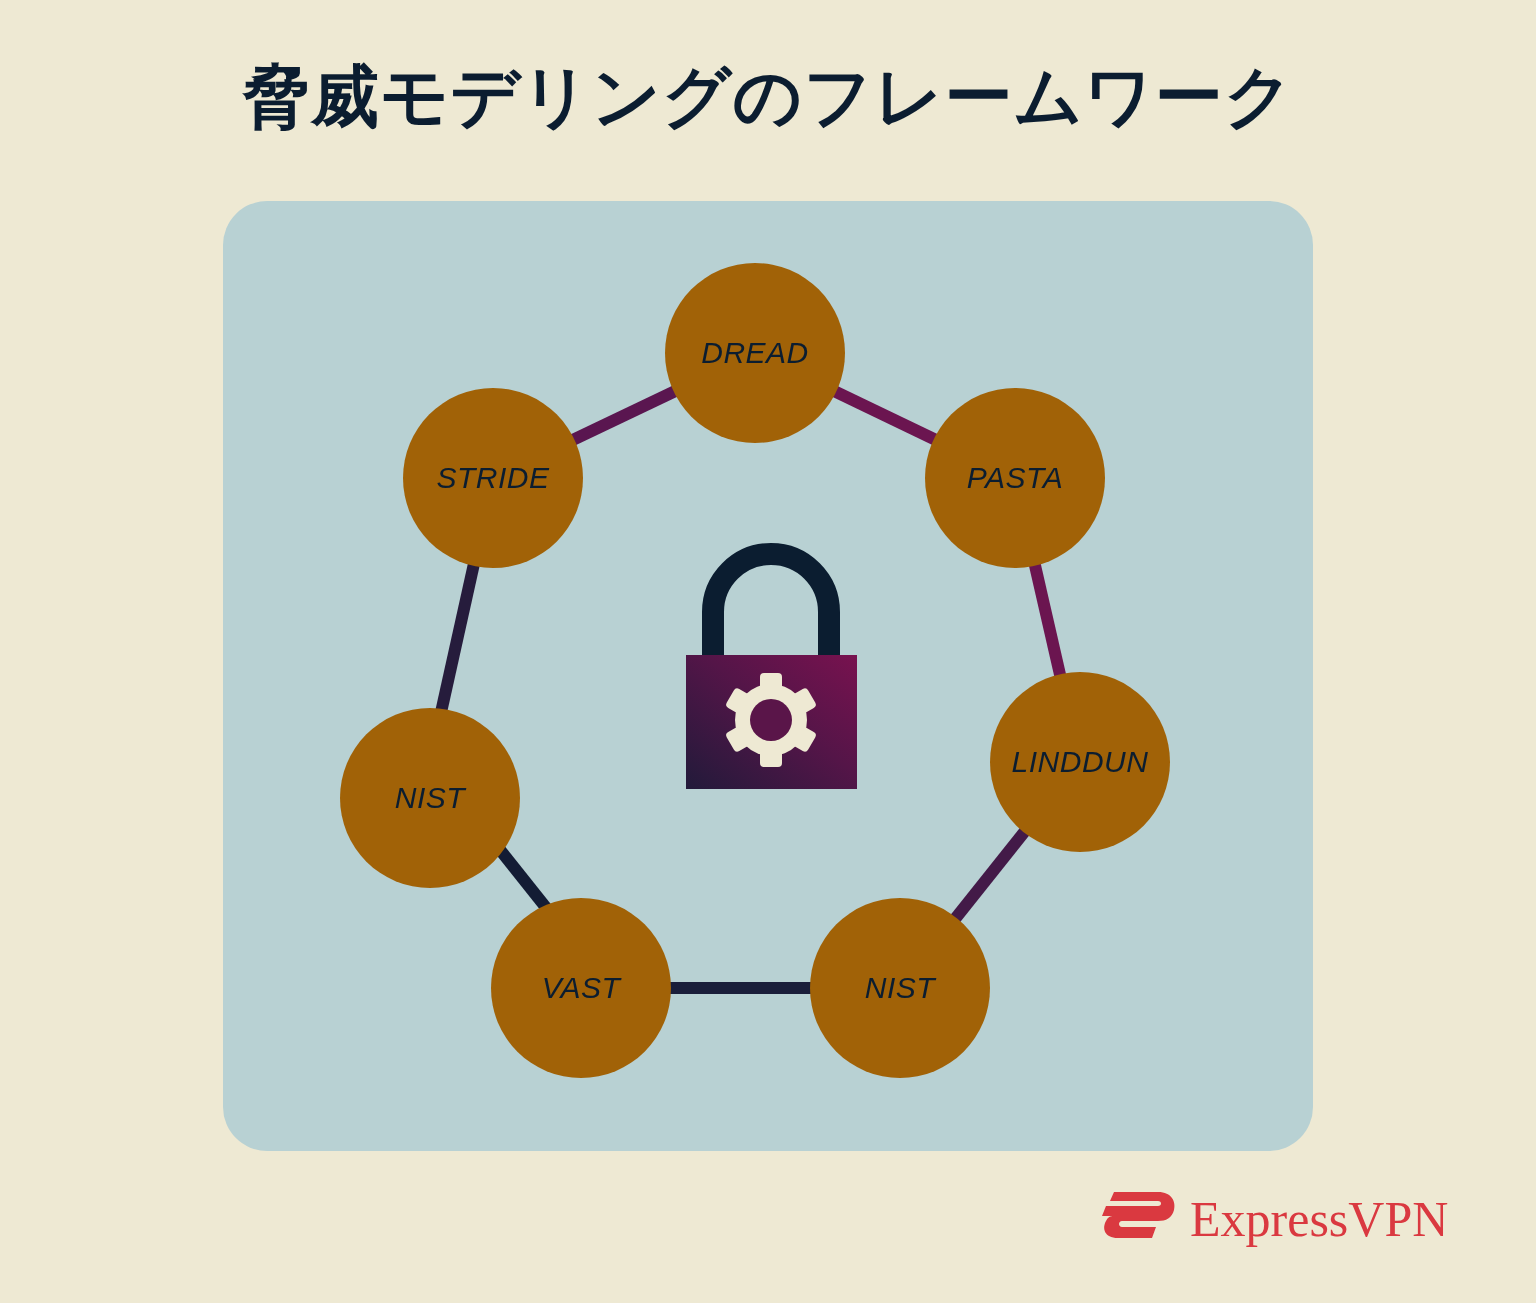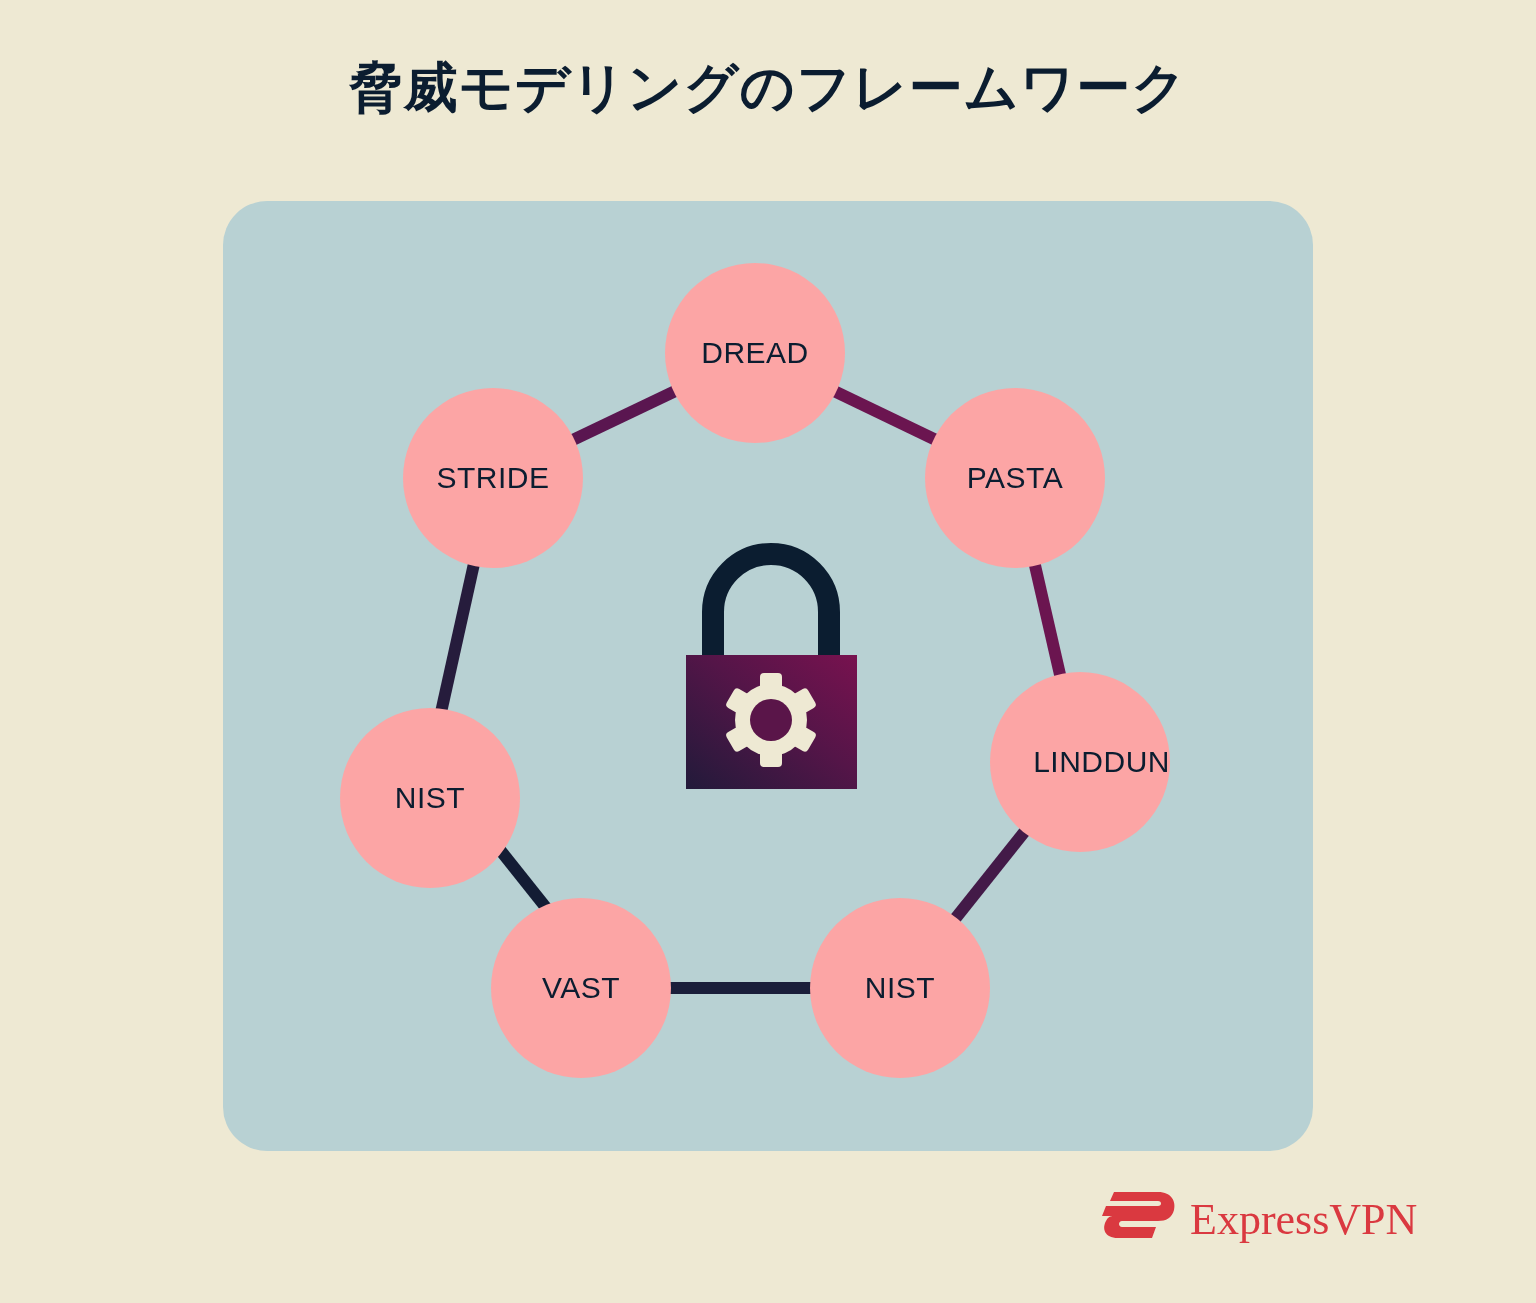--- a/index.html
+++ b/index.html
@@ -9,56 +9,56 @@
       position: relative;
       overflow: hidden;
       font-family: "DejaVu Sans", sans-serif;
     }
     .title {
       position: absolute;
       left: 0; top: 52px; width: 1536px;
       text-align: center;
       font-family: "DejaVu Sans", sans-serif;
       font-weight: bold;
-      font-size: 54px;
+      font-size: 68px;
       color: #0B1D30;
       letter-spacing: 1px;
     }
     .panel {
       position: absolute;
       left: 223px; top: 201px;
       width: 1090px; height: 950px;
       background: #B8D1D3;
       border-radius: 44px;
     }
     svg.diagram {
       position: absolute; left: 0; top: 0;
       width: 1536px; height: 1303px;
     }
     .node {
       position: absolute;
       width: 180px; height: 180px;
       border-radius: 50%;
-      background: #fca5a5;
-      display: flex; align-items: center; justify-content: center;
+      background: #a16207;
+      display: flex; align-items: center; justify-content: center; font-style: italic;
     }
     .node-label {
       font-family: "Liberation Sans", sans-serif;
       font-size: 30px;
       color: #0B1D30;
       letter-spacing: 0.5px;
     }
     .logo {
       position: absolute;
       left: 1100px; top: 1188px;
       display: flex; align-items: center;
     }
     .logo-text {
       font-family: "Liberation Serif", serif;
-      font-size: 44px;
+      font-size: 50px;
       color: #DA3940;
       margin-left: 14px;
     }
   </style>
 </head>
 <body>
 
 <div class="title">脅威モデリングのフレームワーク</div>
 
 <div class="panel"></div>
@@ -103,21 +103,21 @@
     </g>
   </g>
 </svg>
 
 <div class="node" style="left:665px; top:263px;">
   <span class="node-label">DREAD</span>
 </div>
 <div class="node" style="left:925px; top:388px;">
   <span class="node-label">PASTA</span>
 </div>
-<div class="node" style="left:990px; top:672px;justify-content:flex-end;">
+<div class="node" style="left:990px; top:672px;">
   <span class="node-label">LINDDUN</span>
 </div>
 <div class="node" style="left:810px; top:898px;">
   <span class="node-label">NIST</span>
 </div>
 <div class="node" style="left:491px; top:898px;">
   <span class="node-label">VAST</span>
 </div>
 <div class="node" style="left:340px; top:708px;">
   <span class="node-label">NIST</span>

